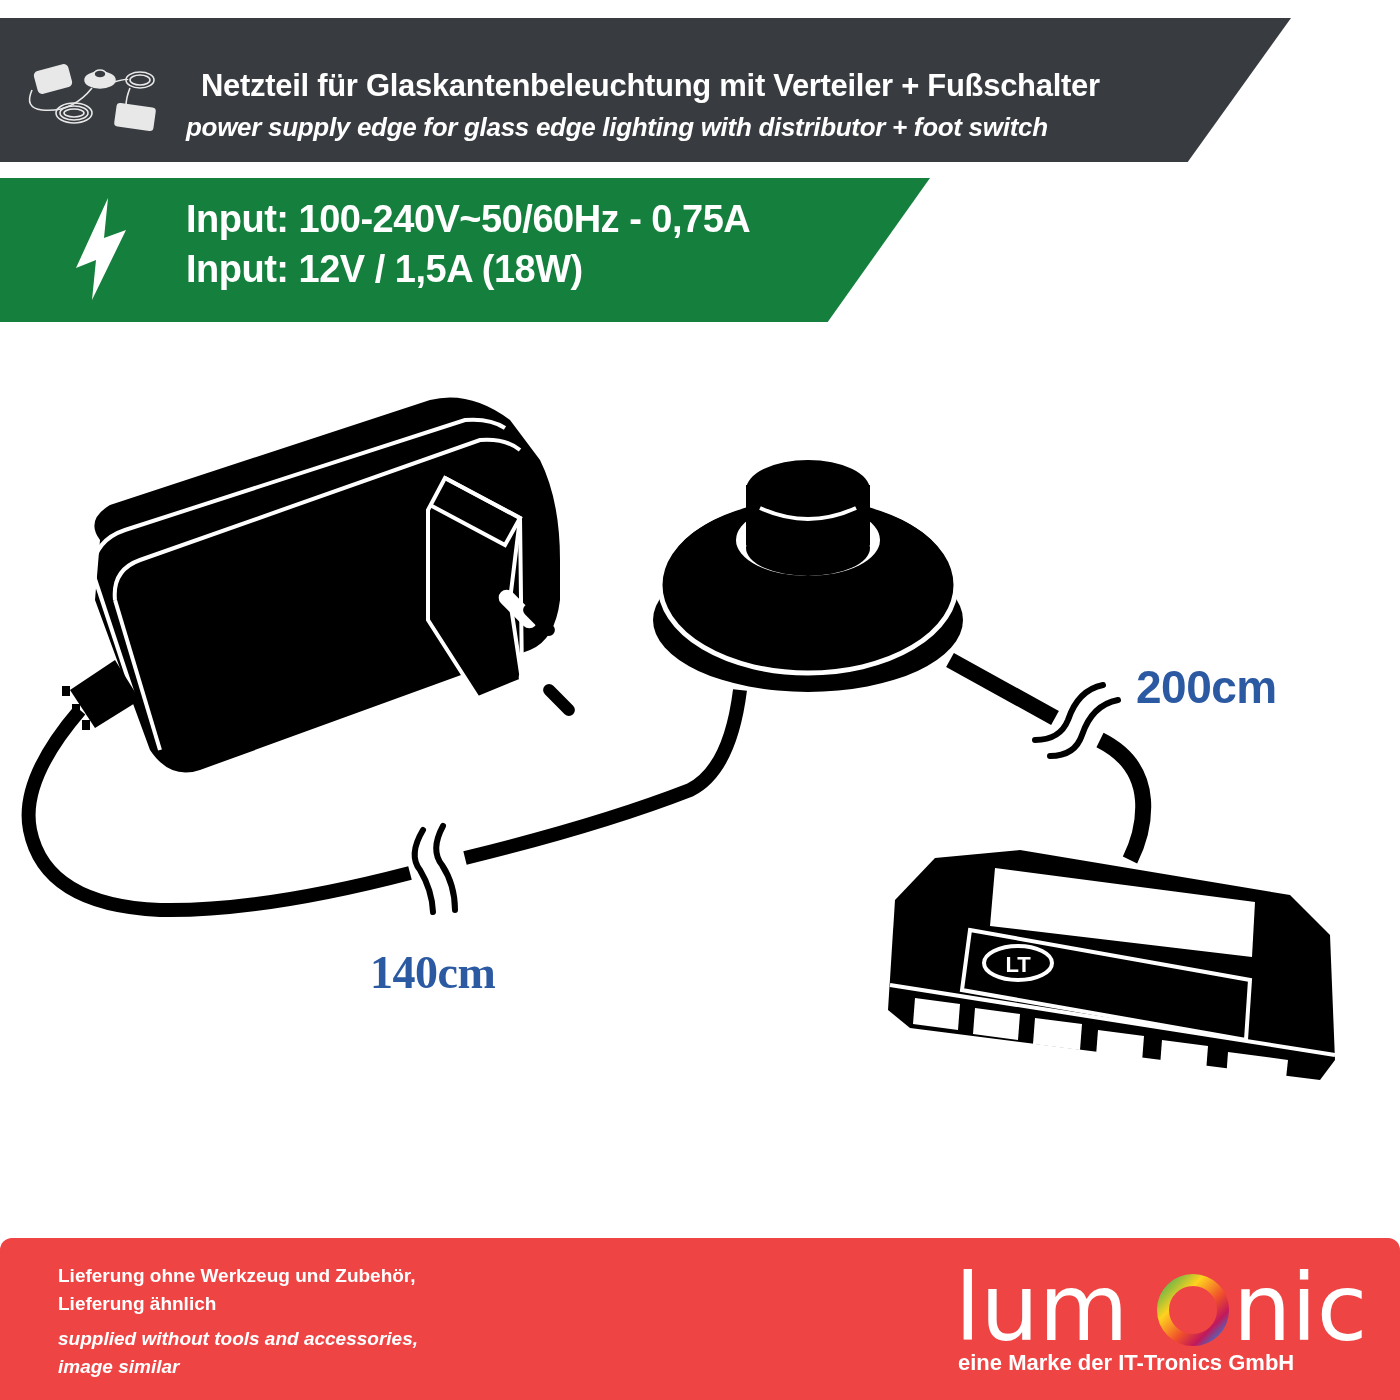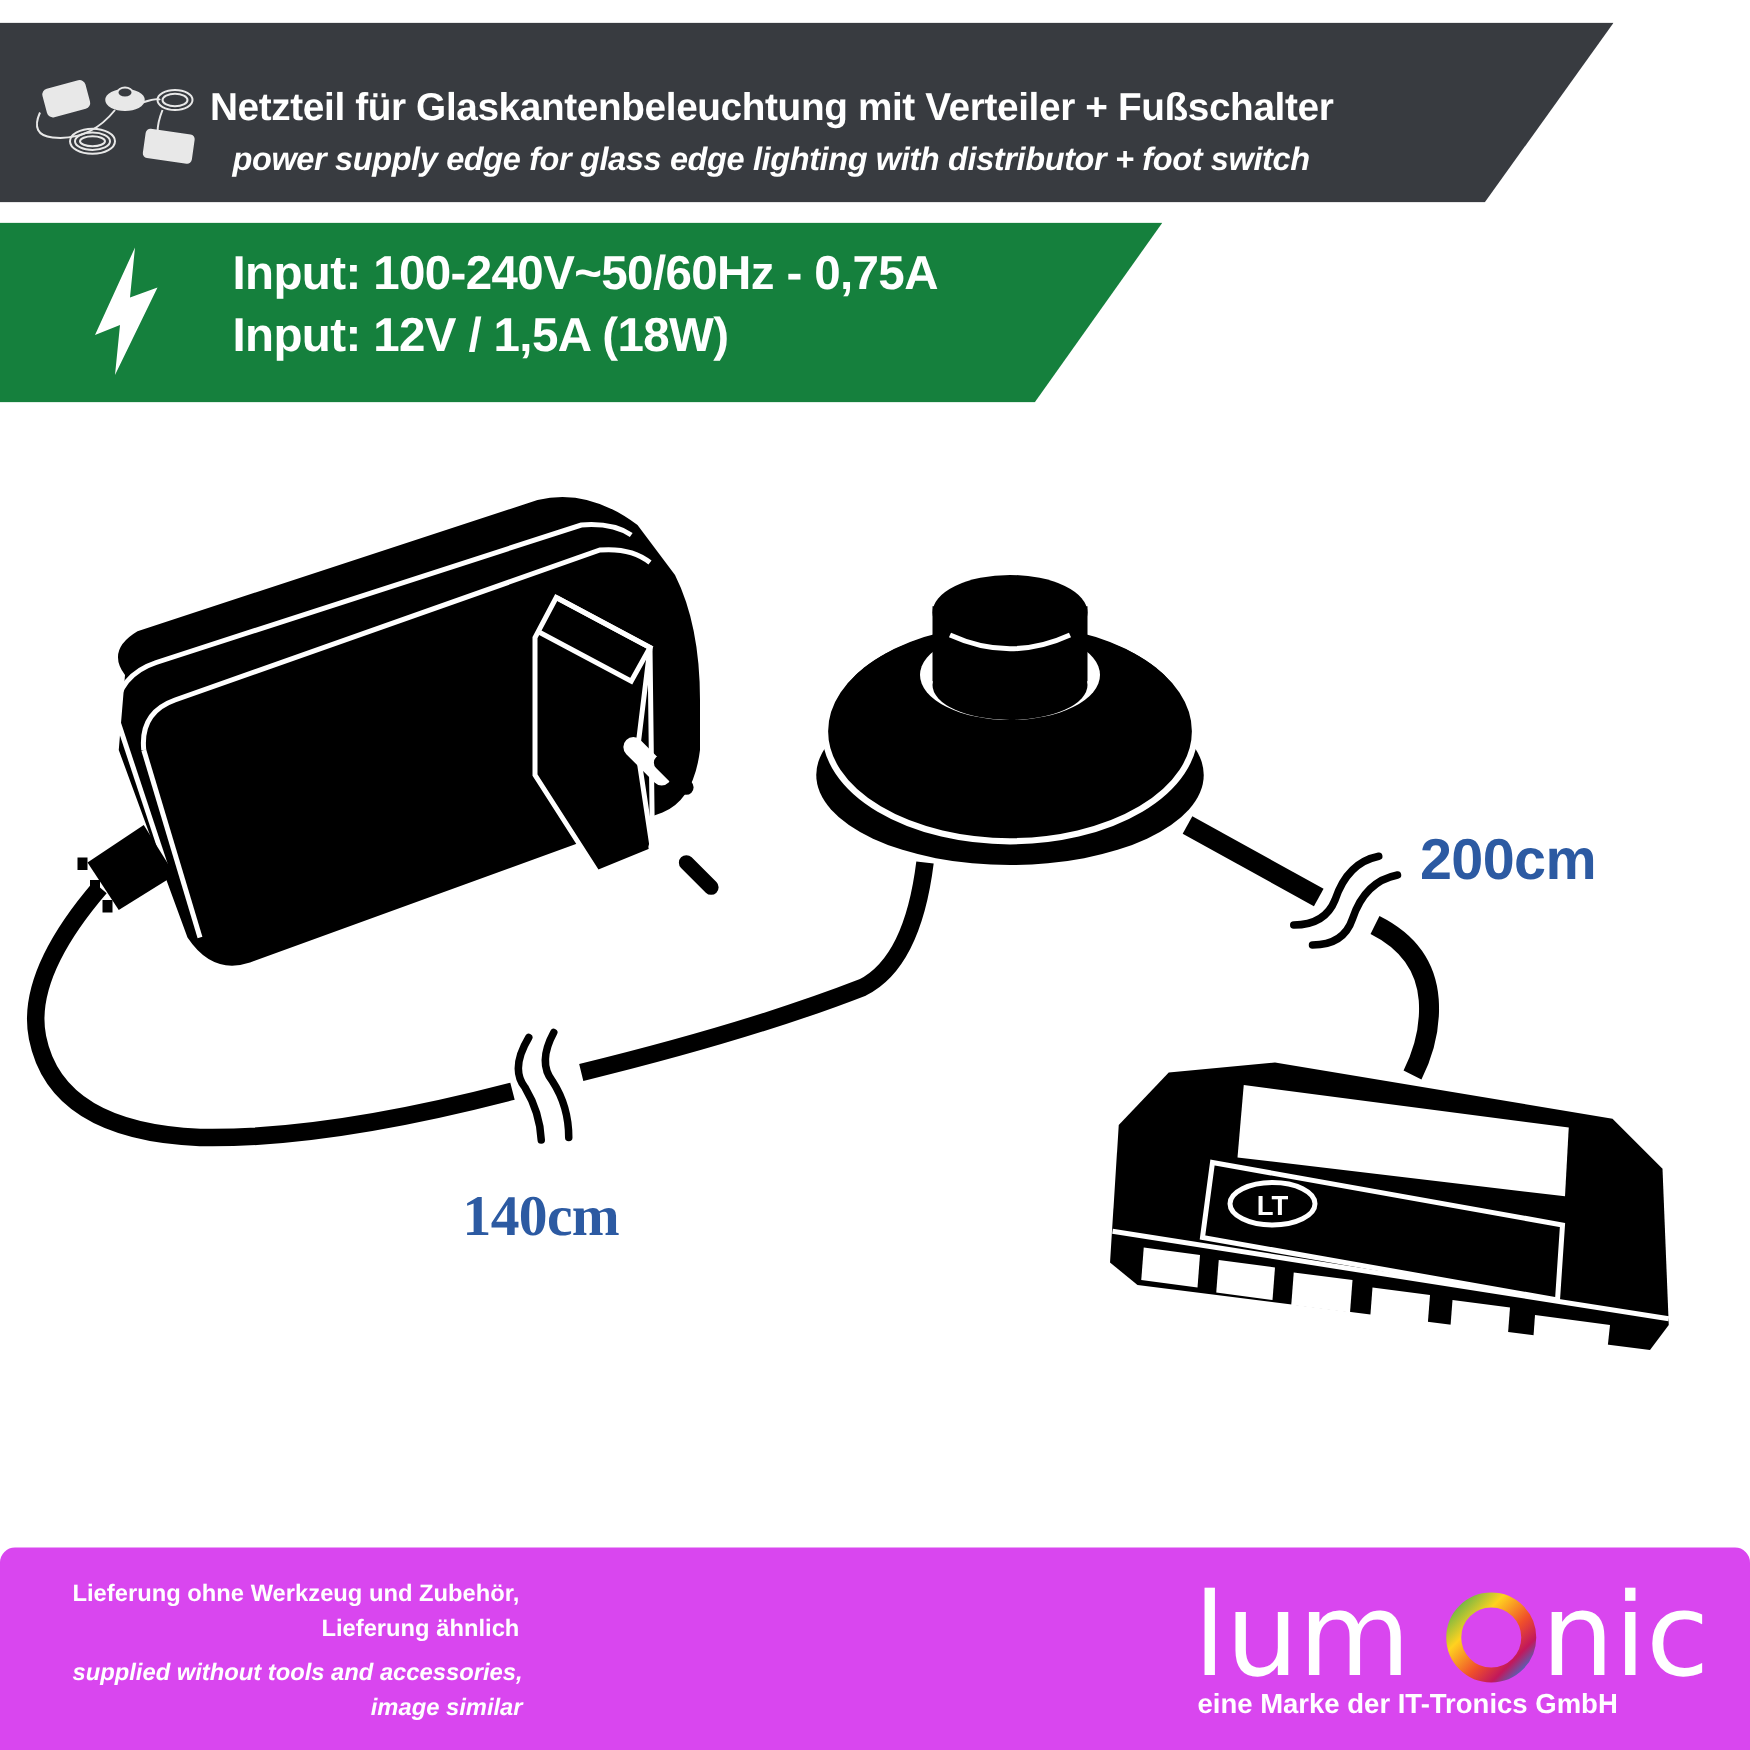--- a/index.html
+++ b/index.html
@@ -7,21 +7,21 @@
       width: 1400px; height: 1400px; background: #ffffff; position: relative; overflow: hidden;
       font-family: "Liberation Sans", "DejaVu Sans", sans-serif;
     }
     .top-banner {
       position: absolute; left: 0; top: 18px; width: 1291px; height: 144px;
       background: #383b40;
       clip-path: polygon(0 0, 100% 0, 92% 100%, 0 100%);
     }
     .top-banner .product-icon { position: absolute; left: 22px; top: 40px; width: 140px; height: 80px; }
     .top-banner .title-de {
-      position: absolute; left: 168px; top: 50px; color: #ffffff;
+      position: absolute; left: 201px; top: 50px; color: #ffffff;
       font-size: 31px; font-weight: bold; letter-spacing: -0.3px; white-space: nowrap;
     }
     .top-banner .title-en {
       position: absolute; left: 186px; top: 94px; color: #ffffff;
       font-size: 26px; font-style: italic; font-weight: bold; letter-spacing: -0.3px; white-space: nowrap;
     }
     .spec-banner {
       position: absolute; left: 0; top: 178px; width: 930px; height: 144px;
       background: #15803d;
       clip-path: polygon(0 0, 100% 0, 89% 100%, 0 100%);
@@ -34,21 +34,21 @@
     .spec-banner .spec-input { top: 20px; }
     .spec-banner .spec-output { top: 70px; }
     .illustration { position: absolute; left: 0; top: 330px; width: 1400px; height: 880px; }
     .length-label {
       position: absolute; color: #2c5aa2; font-size: 46px; font-weight: bold; letter-spacing: -0.5px;
     }
     .len-200 { left: 1136px; top: 660px; }
     .len-140 { left: 370px; top: 946px; font-family: Liberation Serif, serif; }
     .footer {
       position: absolute; left: 0; top: 1238px; width: 1400px; height: 162px;
-      background: #d946ef; border-radius: 12px 12px 0 0; text-align: right;
+      background: #ef4444; border-radius: 12px 12px 0 0;
     }
     .footer .note {
       position: absolute; left: 58px; color: #ffffff; font-size: 19px; font-weight: bold; line-height: 28px;
     }
     .footer .note-de { top: 24px; }
     .footer .note-en { top: 87px; font-style: italic; }
     .footer .brand-logo { position: absolute; left: 955px; top: 20px; width: 420px; height: 95px; }
     .footer .brand-sub {
       position: absolute; left: 958px; top: 112px; color: #ffffff; font-size: 22px; font-weight: bold; white-space: nowrap;
     }

